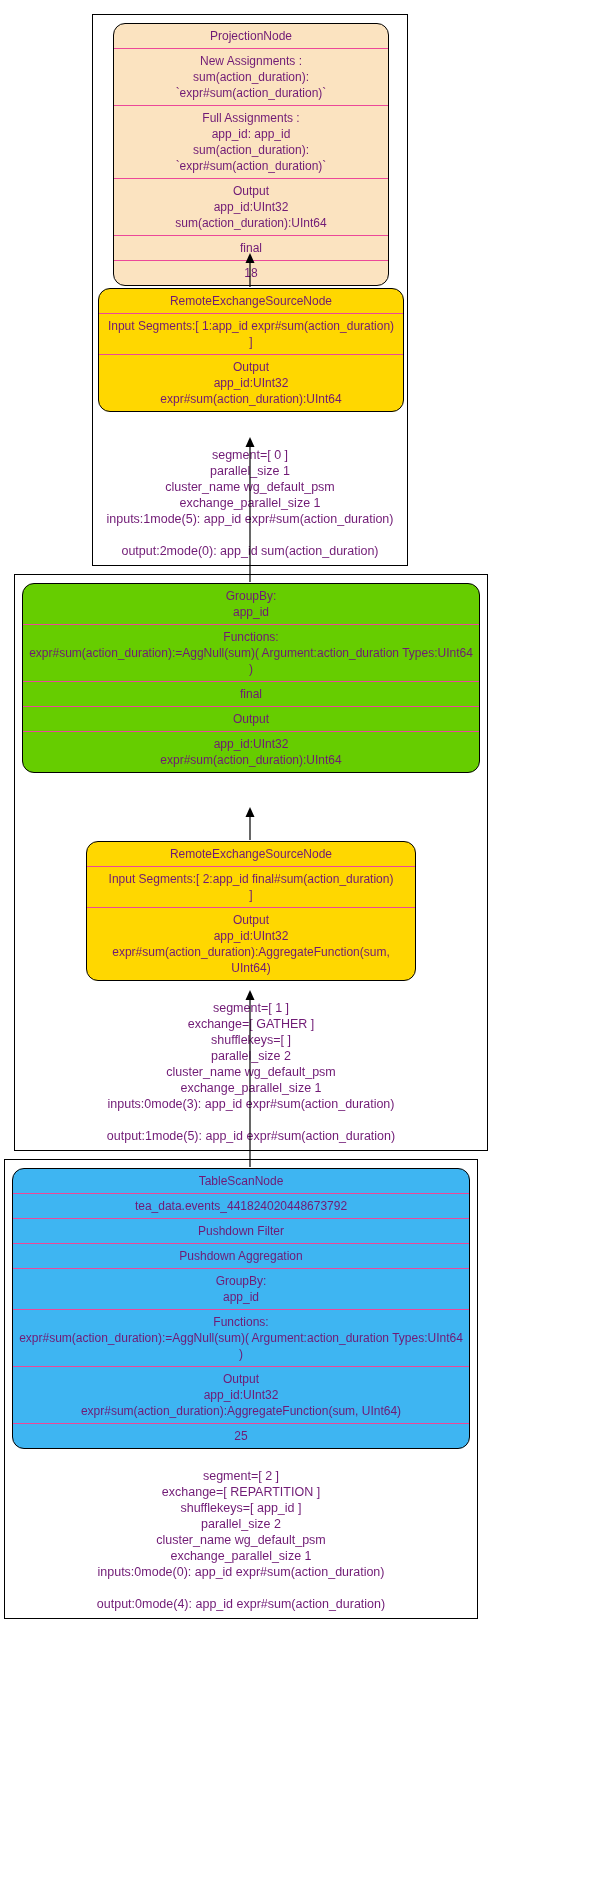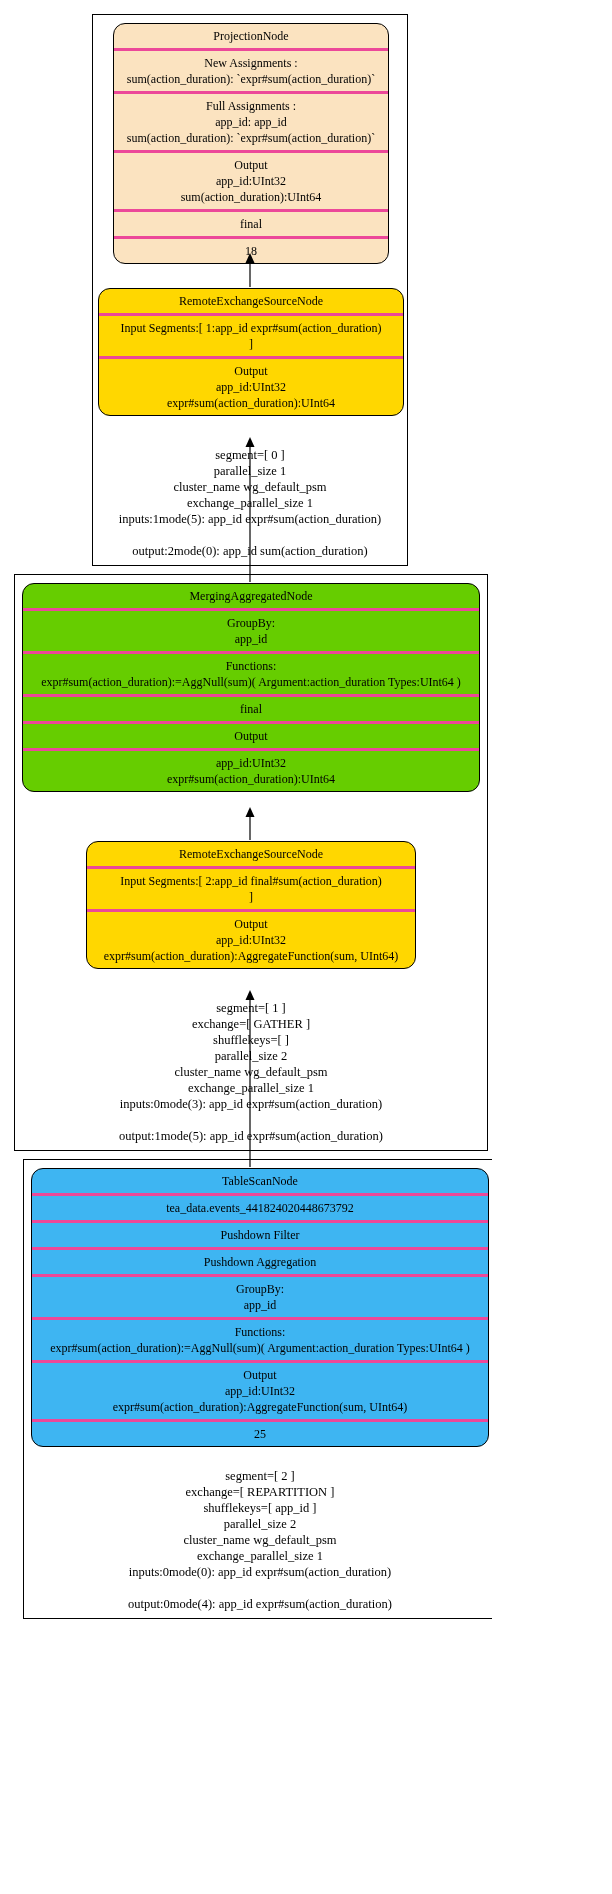--- a/index.html
+++ b/index.html
@@ -1,22 +1,22 @@
 <!DOCTYPE html>
 <html><head>
 <meta charset="utf-8">
 <style>
   html, body { margin: 0; padding: 0; background: #ffffff; }
   .page {
     position: relative;
     width: 492px;
     height: 1894px;
     background: #ffffff;
-    font-family: Liberation Serif, serif;
-    color: #000000;
+    font-family: Liberation Sans, sans-serif;
+    color: #701a75;
     overflow: hidden;
   }
   .cluster {
     position: absolute;
     border: 1px solid #000000;
     box-sizing: border-box;
     background: transparent;
   }
   .node {
     position: absolute;
@@ -25,21 +25,21 @@
     box-sizing: border-box;
     overflow: hidden;
   }
   .cell {
     padding: 4px 4px;
     font-size: 12px;
     line-height: 16px;
     text-align: center;
     white-space: pre-line;
   }
-  .cell + .cell { border-top: 3px solid #ec4899; }
+  .cell + .cell { border-top: 1px solid #ec4899; }
   .cluster-label {
     position: absolute;
     left: 0;
     width: 100%;
     text-align: center;
     font-size: 12.5px;
     line-height: 16px;
     white-space: pre-line;
   }
   .edges {
@@ -80,21 +80,20 @@
 parallel_size 1
 cluster_name wg_default_psm
 exchange_parallel_size 1
 inputs:1mode(5): app_id expr#sum(action_duration)
 
 output:2mode(0): app_id sum(action_duration)</div>
   </div>
 
   <div class="cluster" style="left:14px; top:574px; width:474px; height:577px;">
     <div class="node" style="left: 7px; top: 8px; width: 458px; background-color: rgb(102, 205, 0);">
-      <div class="cell">MergingAggregatedNode</div>
       <div class="cell">GroupBy:
 app_id</div>
       <div class="cell">Functions:
 expr#sum(action_duration):=AggNull(sum)( Argument:action_duration Types:UInt64 )</div>
       <div class="cell">final</div>
       <div class="cell">Output</div>
       <div class="cell">app_id:UInt32
 expr#sum(action_duration):UInt64</div>
     </div>
     <div class="node" style="left: 71px; top: 266px; width: 330px; background-color: rgb(255, 215, 0);">
@@ -109,21 +108,21 @@
 exchange=[ GATHER ]
 shufflekeys=[  ]
 parallel_size 2
 cluster_name wg_default_psm
 exchange_parallel_size 1
 inputs:0mode(3): app_id expr#sum(action_duration)
 
 output:1mode(5): app_id expr#sum(action_duration)</div>
   </div>
 
-  <div class="cluster" style="left:23px; top:1159px; width:474px; height:460px;">
+  <div class="cluster" style="left:4px; top:1159px; width:474px; height:460px;">
     <div class="node" style="left: 7px; top: 8px; width: 458px; background-color: rgb(62, 181, 242);">
       <div class="cell">TableScanNode</div>
       <div class="cell">tea_data.events_441824020448673792</div>
       <div class="cell">Pushdown Filter</div>
       <div class="cell">Pushdown Aggregation</div>
       <div class="cell">GroupBy:
 app_id</div>
       <div class="cell">Functions:
 expr#sum(action_duration):=AggNull(sum)( Argument:action_duration Types:UInt64 )</div>
       <div class="cell">Output

